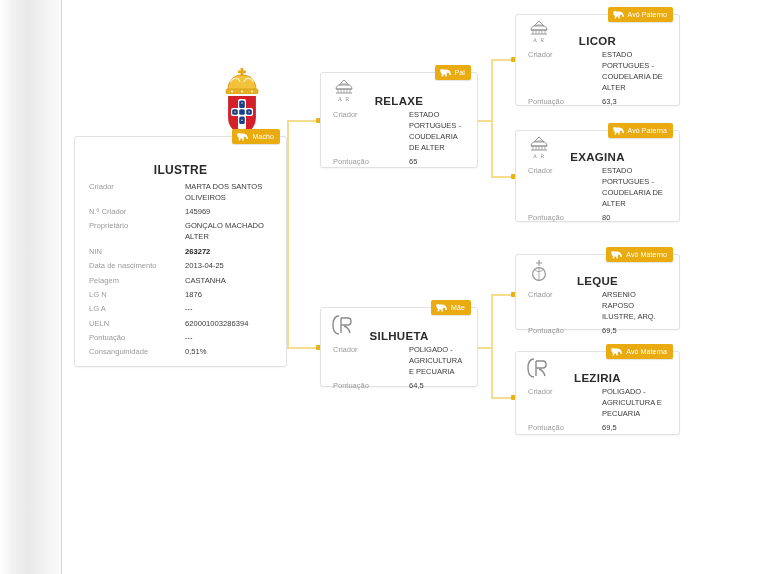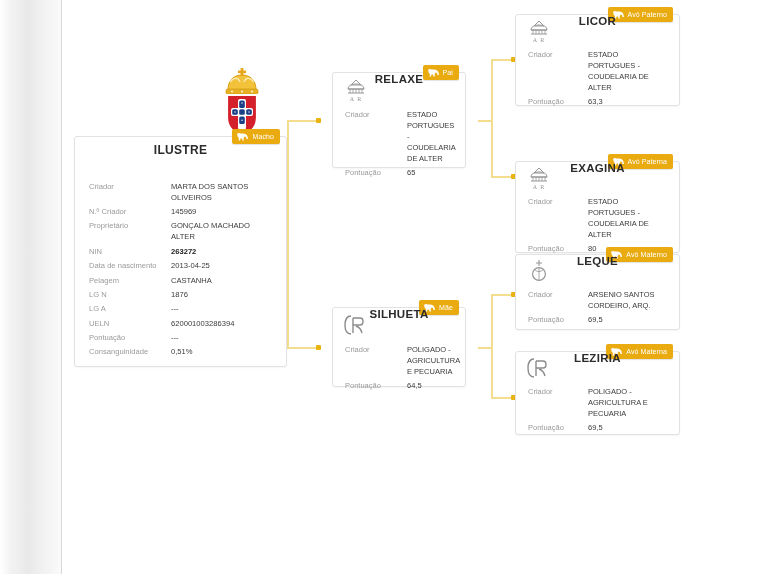--- a/index.html
+++ b/index.html
@@ -80,21 +80,21 @@
     padding: 0 6px 0 4px;
     font-size: 7px;
     letter-spacing: .1px;
     white-space: nowrap;
     box-shadow: 0 1px 1px rgba(0,0,0,.12);
   }
   .badge .horse { display:block; width: 13px; height: 9px; flex: 0 0 13px; }
 
   .card-head {
     display: flex;
-    align-items: flex-start;
+    align-items: flex-end;
     justify-content: center;
     position: relative;
   }
   .brand-icon {
     position: absolute;
     left: 10px;
     top: 50%;
     transform: translateY(-50%);
     width: 26px;
     height: 26px;
@@ -110,58 +110,58 @@
   .row {
     display: flex;
     align-items: flex-start;
     font-size: 7.5px;
     line-height: 11px;
     padding: 1.5px 0;
   }
   .row .k {
     color: #9a9a9a;
     flex: 0 0 auto;
-    padding-right: 6px;
+    padding-right: 20px;
   }
   .row .v {
     color: #3a3a3a;
     flex: 1 1 auto;
   }
   .row .v.strong { font-weight: bold; color:#222; }
 
   
   #card-ilustre {
     left: 12px; top: 136px;
     width: 213px; height: 231px;
   }
   #card-ilustre .card-head { height: 34px; padding-top: 6px; }
   #card-ilustre .card-title { font-size: 12px; }
   #card-ilustre .rows { padding: 2px 14px 0 14px; }
   #card-ilustre .row { font-size: 7.6px; line-height: 11px; padding: 1.7px 0; }
   #card-ilustre .row .k { flex: 0 0 76px; }
 
   
-  .card-parent { width: 134px; margin-left: 12px; }
+  .card-parent { width: 158px; }
   .card-parent .card-head { height: 34px; }
   .card-parent .card-title { font-size: 11.5px; }
   .card-parent .rows { padding: 0 12px; }
   .card-parent .row .k { flex: 0 0 56px; }
 
   #card-relaxe   { left: 258px; top: 72px;  height: 96px; }
   #card-silhueta { left: 258px; top: 307px; height: 80px; }
 
   
   .card-gp { width: 165px; }
   .card-gp .card-head { height: 32px; }
   .card-gp .card-title { font-size: 11.5px; }
   .card-gp .rows { padding: 0 12px; }
   .card-gp .row .k { flex: 0 0 54px; }
 
   #card-licor   { left: 453px; top: 14px;  height: 92px; }
-  #card-exagina { left: 453px; top: 130px; height: 92px; margin-top: 31px; }
+  #card-exagina { left: 453px; top: 130px; height: 92px; }
   #card-leque   { left: 453px; top: 254px; height: 76px; }
   #card-leziria { left: 453px; top: 351px; height: 84px; }
 </style>
 </head>
 <body>
 
 <div id="page-shadow-band"></div>
 <div id="page-sheet-edge"></div>
 
 <div id="canvas">
@@ -414,21 +414,21 @@
         <path d="M13 2 L13 8 M10 5 L16 5" stroke="#555" stroke-width="1.1" fill="none"></path>
         <circle cx="13" cy="16" r="6.4" fill="none" stroke="#555" stroke-width="1.2"></circle>
         <path d="M13 9.6 L13 22.4" stroke="#555" stroke-width=".8"></path>
         <path d="M9 12 C11 14 15 14 17 12" fill="none" stroke="#555" stroke-width=".8"></path>
       </svg>
       <span class="card-title">LEQUE</span>
     </div>
     <div class="rows">
       <div class="row">
         <span class="k">Criador</span>
-        <span class="v">ARSENIO SANTOS CORDEIRO, ARQ.</span>
+        <span class="v">ARSENIO RAPOSO ILUSTRE, ARQ.</span>
       </div>
       <div class="row">
         <span class="k">Pontuação</span>
         <span class="v">69,5</span>
       </div>
     </div>
   </div>
 
   <div class="card card-gp" id="card-leziria">
     <div class="badge">

